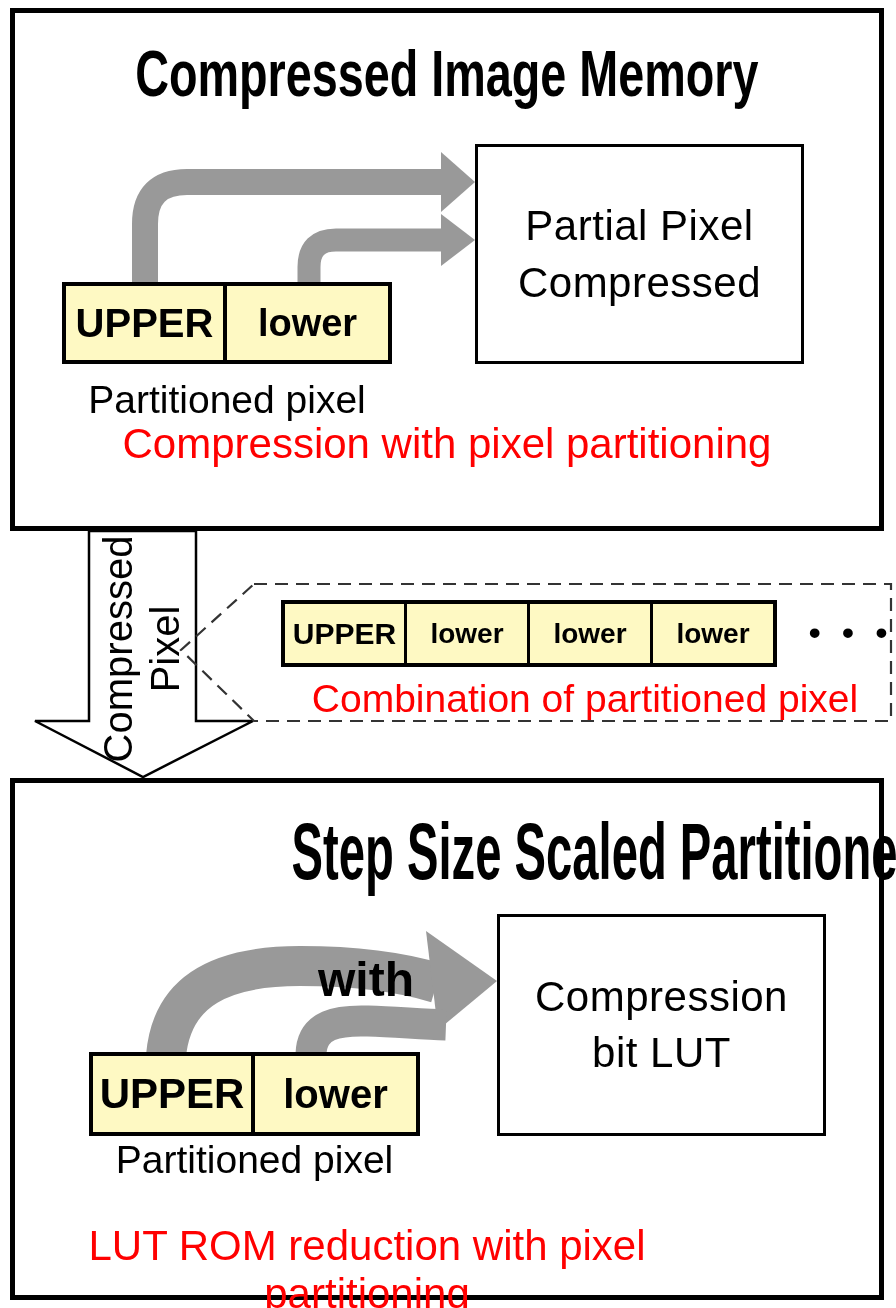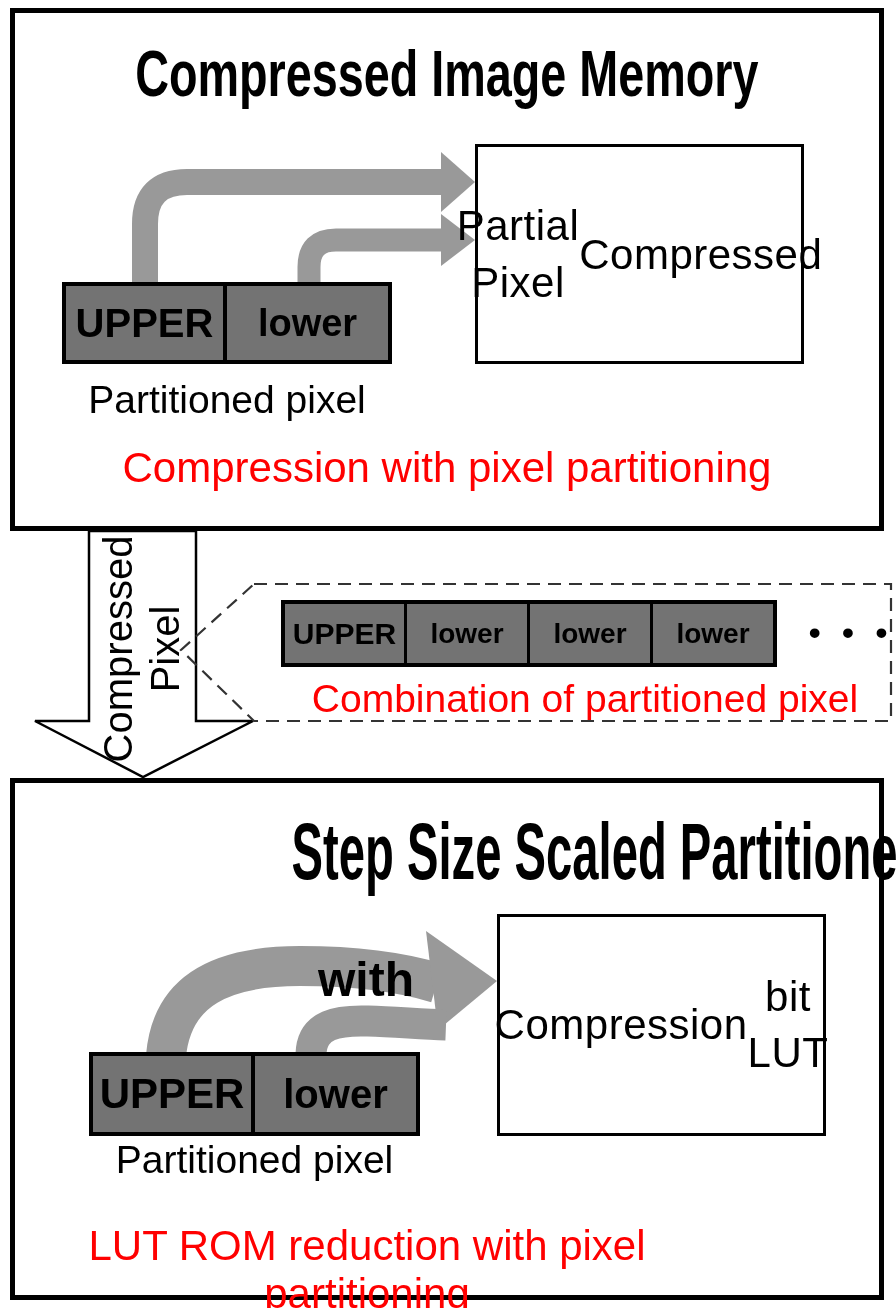--- a/index.html
+++ b/index.html
@@ -9,30 +9,30 @@
   }
   .abs{position:absolute;}
   .panel{border:5px solid #000;box-sizing:border-box;background:transparent;z-index:1;}
   #diagram-svg{position:absolute;left:0;top:0;z-index:2;}
   .big-title{
     width:874px;text-align:center;font-weight:bold;white-space:nowrap;z-index:3;
   }
   .big-title .squeeze{display:inline-block;transform-origin:50% 50%;}
   .proc-box{
     border:3px solid #000;box-sizing:border-box;background:#fff;z-index:3;
-    display:flex;flex-direction:row;align-items:center;justify-content:center;
+    display:flex;flex-direction:column;align-items:center;justify-content:center;
     font-size:42px;line-height:57px;letter-spacing:0.5px;text-align:center;
   }
   .pixelbox{
     border:4px solid #000;box-sizing:border-box;background:#fff;z-index:3;
     display:flex;align-items:stretch;
   }
   .pixelbox .cell{
     display:flex;align-items:center;justify-content:center;
-    font-weight:bold;box-sizing:border-box;background:#737373;
+    font-weight:bold;box-sizing:border-box;background:#fef9c3;
   }
   .stipple{
     background-color:#fdfdfd;
     background-image:
       radial-gradient(circle,#111 0.8px,transparent 1.15px),
       radial-gradient(circle,#111 0.8px,transparent 1.15px);
     background-size:4px 4px;
     background-position:0 0,2px 2px;
   }
   .caption{text-align:center;z-index:3;}
@@ -86,21 +86,21 @@
     <div>Compressed</div>
   </div>
 
   <div class="abs pixelbox" style="left:62px;top:282px;width:330px;height:82px;">
     <div class="cell stipple" style="flex:0 0 161px;border-right:4px solid #000;font-size:40px;">UPPER</div>
     <div class="cell" style="flex:1;font-size:38px;">lower</div>
   </div>
 
   <div class="abs caption" style="left:62px;top:378px;width:330px;font-size:39px;">Partitioned pixel</div>
 
-  <div class="abs caption red" style="left:15px;top:444px;width:864px;font-size:42px;">Compression with pixel partitioning</div>
+  <div class="abs caption red" style="left:15px;top:420px;width:864px;font-size:42px;">Compression with pixel partitioning</div>
 
   <div class="abs rot-label" style="left:142px;top:649px;">
     <div>Compressed</div>
     <div>Pixel</div>
   </div>
 
   <div class="abs pixelbox" style="left:281px;top:600px;width:496px;height:67px;">
     <div class="cell stipple" style="flex:0 0 122px;border-right:3px solid #000;font-size:30px;">UPPER</div>
     <div class="cell" style="flex:1;border-right:3px solid #000;font-size:28px;">lower</div>
     <div class="cell" style="flex:1;border-right:3px solid #000;font-size:28px;">lower</div>

